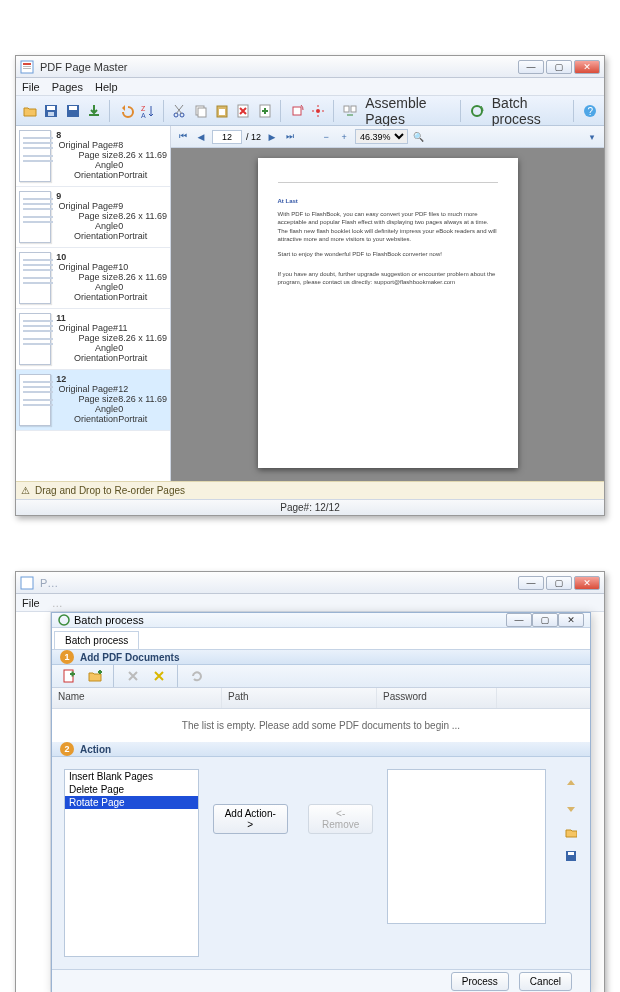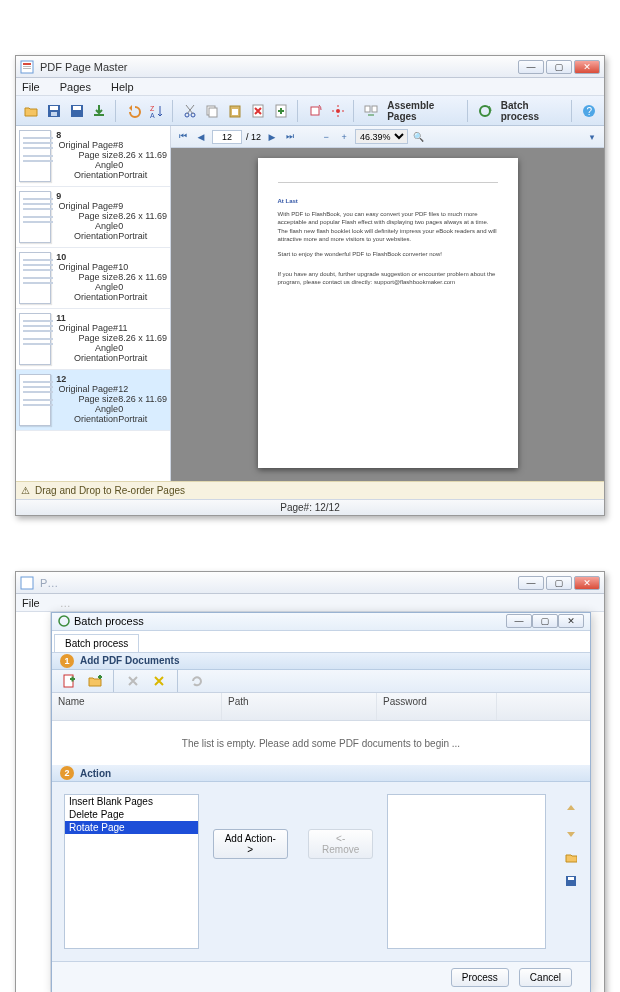--- a/index.html
+++ b/index.html
@@ -9,27 +9,27 @@
 
 
 .titlebar { height: 22px; background: linear-gradient(#fdfdfd, #e8edf5); border-bottom: 1px solid #c0c8d6; display: flex; align-items: center; padding: 0 4px; }
 .titlebar .tb-icon { width: 14px; height: 14px; margin-right: 6px; display: inline-block; }
 .titlebar .tb-title { font-size: 11px; color: #333; }
 .winbtns { margin-left: auto; display: flex; gap: 2px; }
 .winbtn { width: 26px; height: 14px; border: 1px solid #a6b2c4; border-radius: 2px; background: linear-gradient(#fafcff,#e1e9f6); font-size: 9px; text-align: center; line-height: 12px; color: #333; }
 .winbtn.close { background: linear-gradient(#f6a39a,#d94d3a); color: #fff; }
 
 
-.menubar { height: 18px; background: #f3f6fb; border-bottom: 1px solid #d6dde8; display: flex; align-items: center; gap: 20px; padding: 0 6px; font-size: 11px; color: #222; }
+.menubar { height: 18px; background: #f3f6fb; border-bottom: 1px solid #d6dde8; display: flex; align-items: center; gap: 12px; padding: 0 6px; font-size: 11px; color: #222; }
 
 
 .toolbar { height: 30px; background: linear-gradient(#eef4fd,#d9e6f6); border-bottom: 1px solid #b8c8dc; display: flex; align-items: center; padding: 0 5px; gap: 3px; }
 .tbtn { width: 22px; height: 22px; border: 1px solid transparent; border-radius: 3px; display: flex; align-items: center; justify-content: center; cursor: pointer; }
 .tsep { width: 2px; height: 22px; border-left: 1px solid #b8c8dc; margin: 0 3px; }
-.ttext { font-size: 10px; color: #333; padding: 0 3px; display: flex; align-items: center; gap: 3px; font-weight: bold; }
+.ttext { font-size: 14px; color: #333; padding: 0 3px; display: flex; align-items: center; gap: 3px; }
 
 
 .body { display: flex; height: 355px; background: #fff; }
 .thumbs { width: 155px; border-right: 1px solid #cfd7e4; overflow: hidden; display: flex; flex-direction: column; background: #fff; }
 .thumbrow { display: flex; border-bottom: 1px solid #e6eaf1; padding: 4px 3px; font-size: 9px; color: #333; }
 .thumbrow.sel { background: #d9edff; }
 .thimg { width: 38px; height: 52px; border: 1px solid #bac5d6; background: #fff; margin-right: 5px; position: relative; box-shadow: 1px 1px 1px rgba(0,0,0,0.1); }
 .thimg::after { content: ""; position: absolute; left: 3px; top: 6px; width: 30px; height: 2px; background: #c7d2e2; box-shadow: 0 5px 0 #c7d2e2, 0 10px 0 #c7d2e2, 0 18px 0 #c7d2e2, 0 23px 0 #c7d2e2; }
 .thmeta div { white-space: nowrap; overflow: hidden; }
 .thmeta .lbl { display: inline-block; width: 62px; text-align: right; }
@@ -58,21 +58,21 @@
 .dlg-tab { padding: 3px 10px; border: 1px solid #c5d3e5; border-bottom: none; font-size: 10px; background: #fff; margin-top: 3px; }
 .section-hdr { height: 20px; background: linear-gradient(#e9f1fb,#d5e4f5); border-bottom: 1px solid #b8cce3; display: flex; align-items: center; gap: 6px; padding: 0 8px; font-size: 10px; font-weight: bold; color: #2a466d; }
 .badge { width: 14px; height: 14px; border-radius: 50%; color: #fff; font-size: 9px; text-align: center; line-height: 14px; font-weight: bold; }
 .badge.b1 { background: #e69a2e; }
 .badge.b2 { background: #e69a2e; }
 .docs-tools { height: 26px; background: linear-gradient(#f3f7fc,#e4edf8); border-bottom: 1px solid #c7d2e2; display: flex; align-items: center; gap: 4px; padding: 0 6px; }
 .docs-hdrrow { height: 32px; background: linear-gradient(#f6f8fb,#e7ecf3); border-bottom: 1px solid #d3dbe6; display: flex; font-size: 10px; color: #444; }
 .docs-hdrrow div { padding: 3px 6px; border-right: 1px solid #e0e5ec; }
 .docs-empty { height: 50px; display: flex; align-items: center; justify-content: center; font-size: 10px; color: #666; background: #fff; }
 .action-body { flex: 1; background: #eaf1fa; padding: 12px; display: flex; gap: 14px; align-items: flex-start; position: relative; }
-.listbox { width: 140px; height: 155px; background: #fff; border: 1px solid #b8c8dc; font-size: 10px; }
+.listbox { width: 140px; height: 188px; background: #fff; border: 1px solid #b8c8dc; font-size: 10px; }
 .listbox .li { padding: 1px 4px; }
 .listbox .li.sel { background: #1d4ed8; color: #fff; }
 .midbtns { display: flex; flex-direction: row; gap: 20px; margin-top: 35px; }
 .stdbtn { padding: 3px 10px; font-size: 10px; background: linear-gradient(#fefefe,#e9eef5); border: 1px solid #a9b9ce; border-radius: 3px; cursor: pointer; }
 .stdbtn.disabled { color: #aaa; border-color: #d0d8e2; }
 .rightlist { width: 165px; height: 155px; background: #fff; border: 1px solid #b8c8dc; }
 .sidetools { display: flex; flex-direction: column; gap: 10px; margin-left: 4px; margin-top: 8px; }
 .sidetools .st { width: 14px; height: 14px; cursor: pointer; display: flex; align-items: center; justify-content: center; }
 .dlg-footer { height: 36px; border-top: 1px solid #c5d3e5; display: flex; align-items: center; justify-content: flex-end; gap: 10px; padding: 0 18px; background: #f3f7fc; }
 

